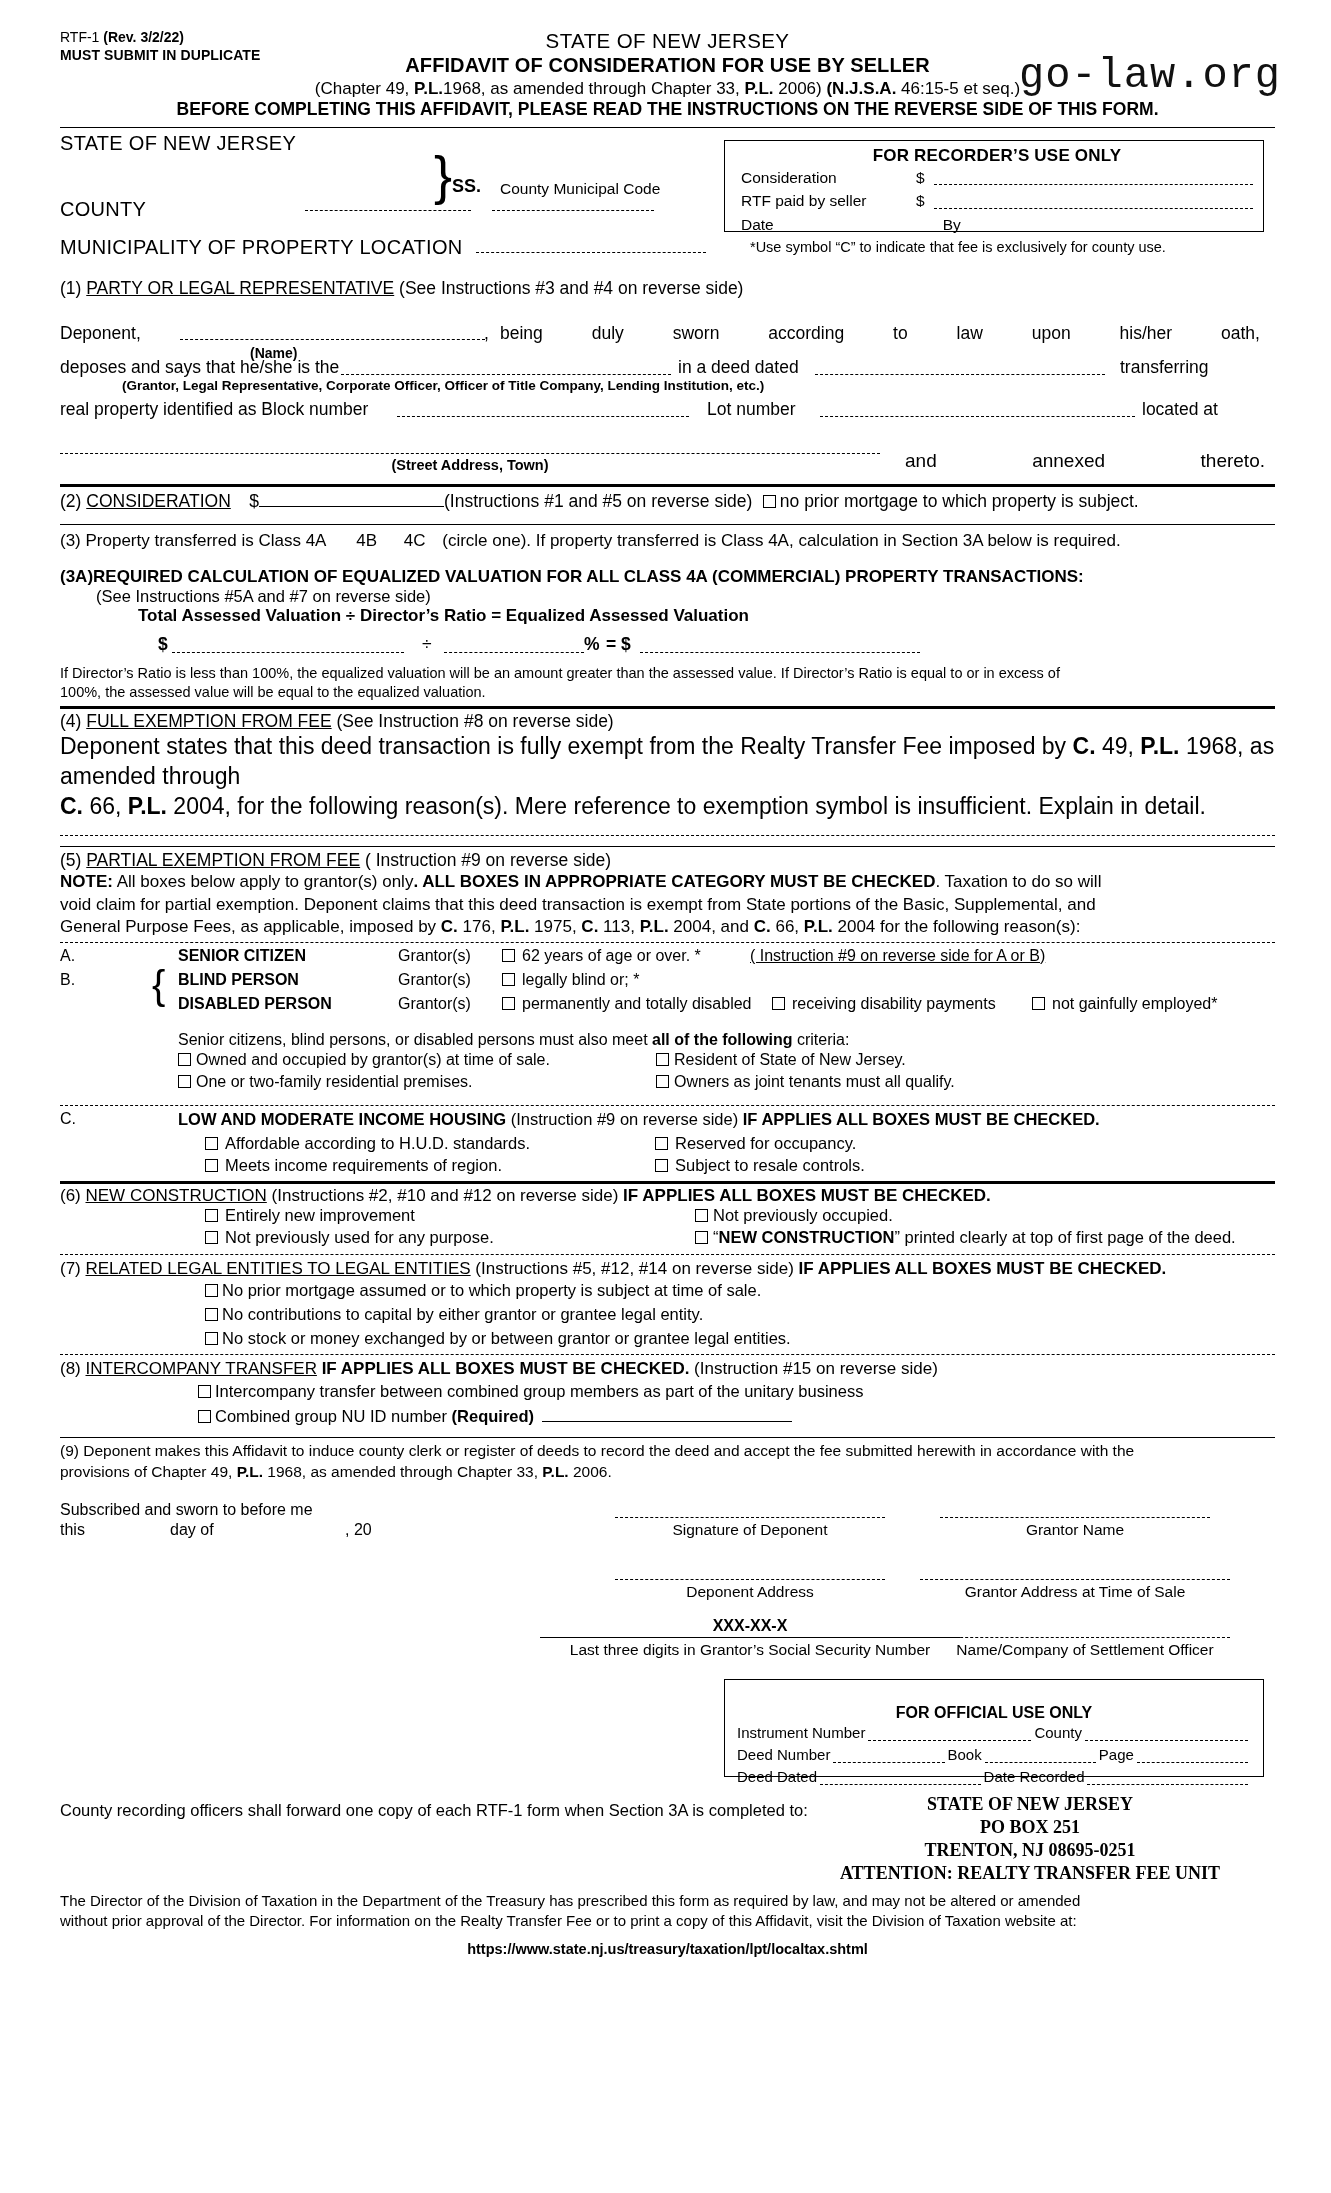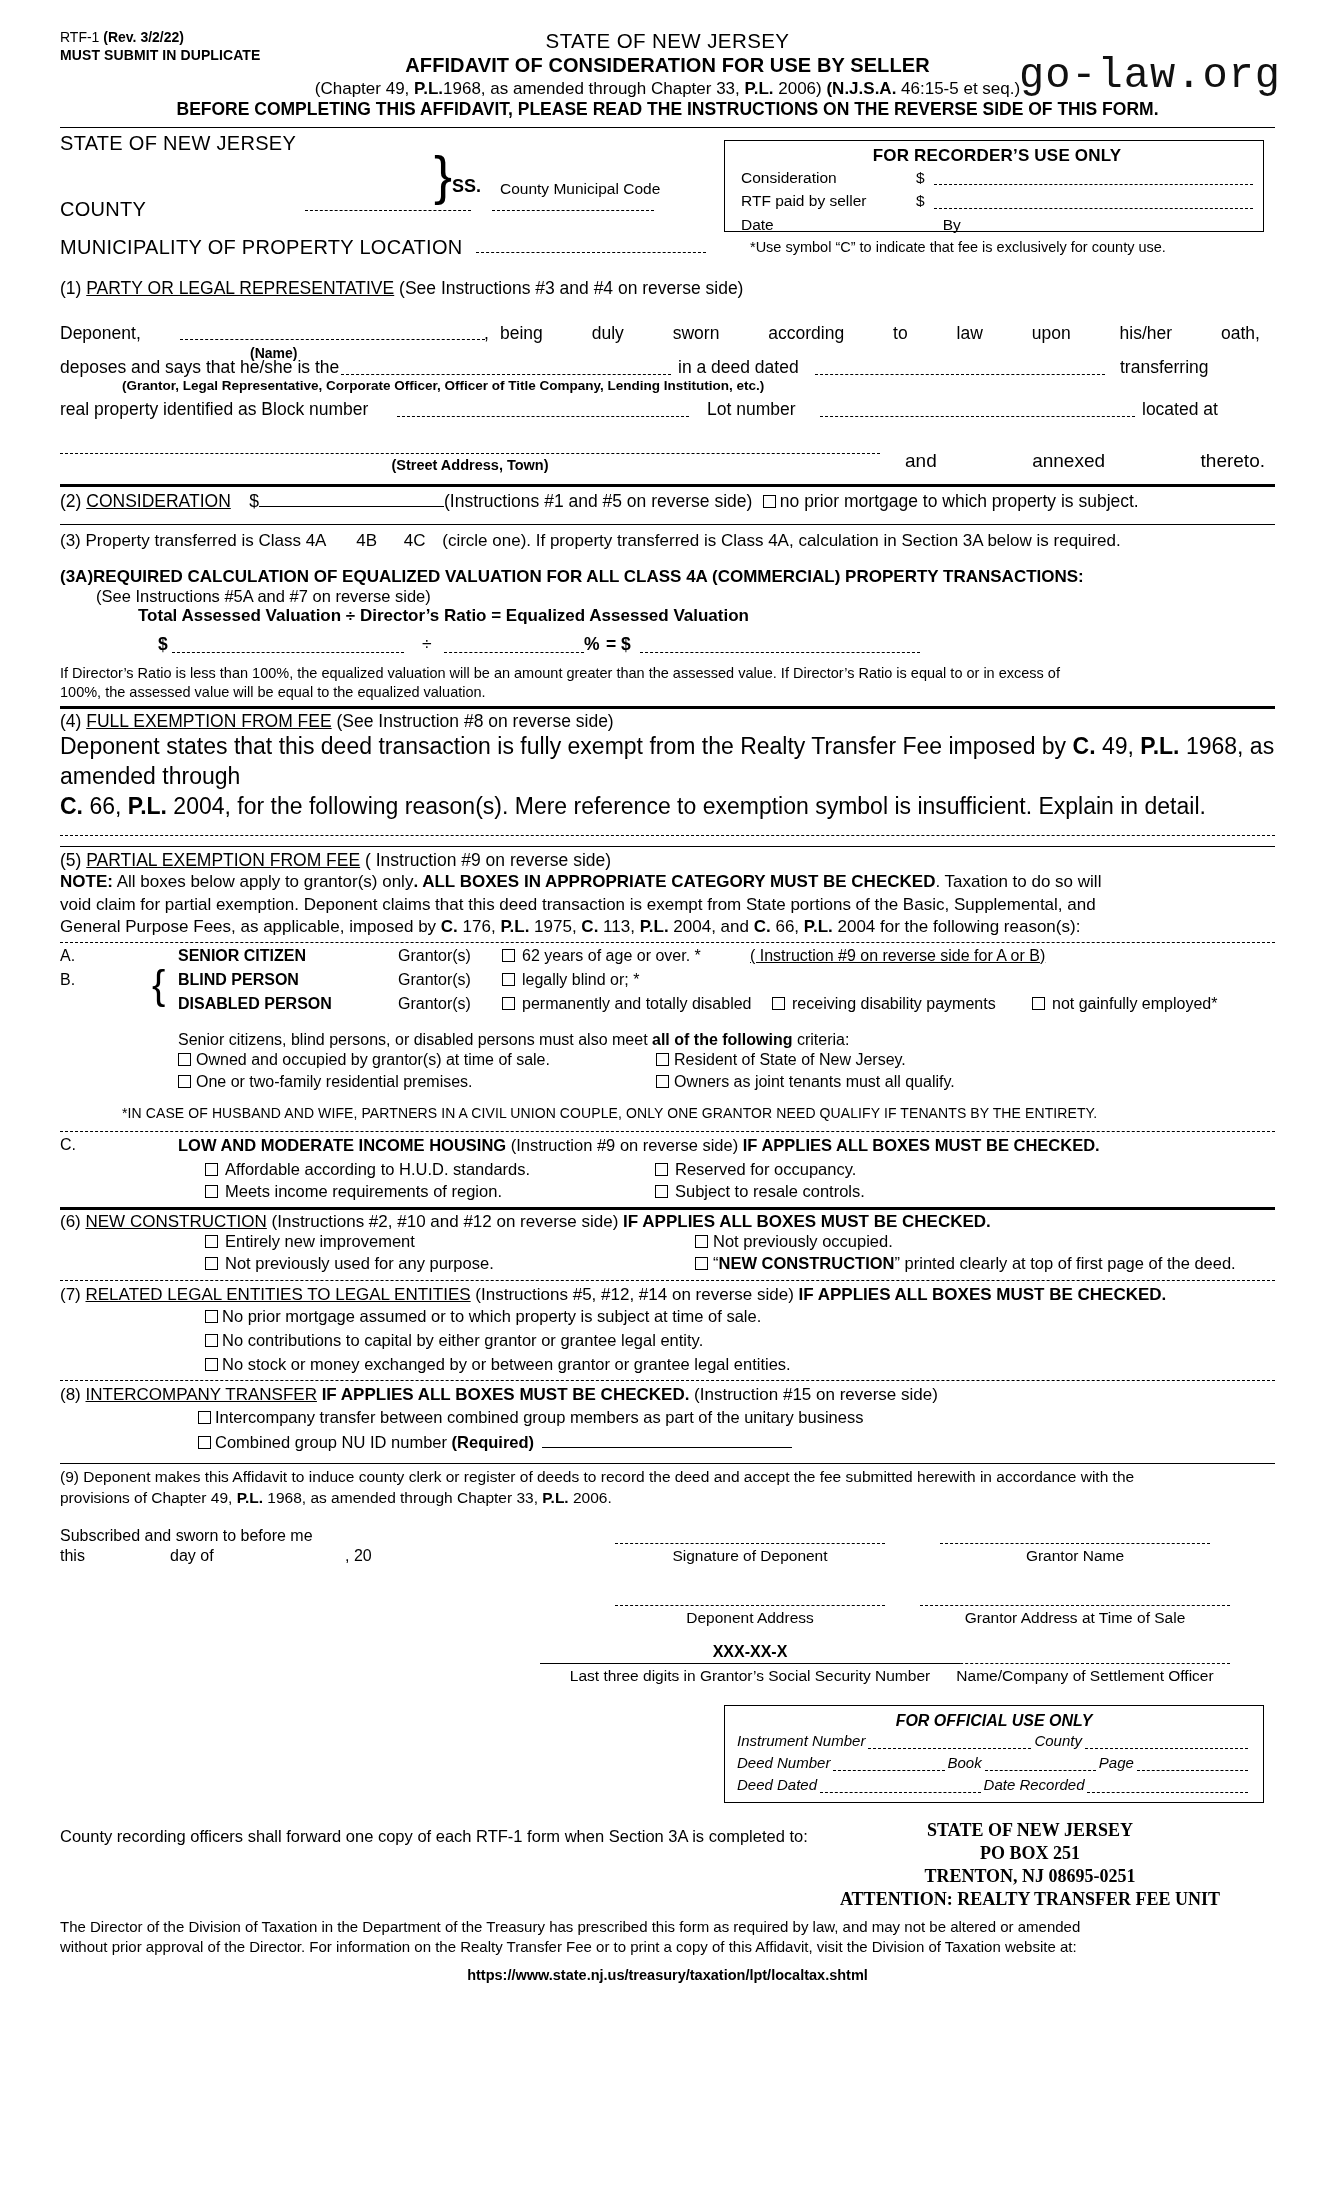--- a/index.html
+++ b/index.html
@@ -63,21 +63,21 @@
   .cb{display:inline-block;width:13px;height:13px;border:1.6px solid #000;
       vertical-align:-1px;margin-right:4px;box-sizing:border-box;}
 
   
   .sig{position:relative;height:180px;margin-top:6px;}
   .sig .sw{position:absolute;font-size:16px;}
   .sigcap{text-align:center;font-size:15.5px;padding-top:2px;}
 
   
   .obox{position:absolute;left:664px;top:0;width:540px;height:98px;border:1.8px solid #000;
-        box-sizing:border-box;padding:6px 12px 0 12px;font-style:italic;}
+        box-sizing:border-box;padding:24px 12px 0 12px;}
   .obox .otitle{text-align:center;font-weight:bold;font-size:16px;}
   .obox .orow{display:flex;font-size:15px;line-height:1.48;align-items:flex-end;}
   .obox .od{border-bottom:1.4px dashed #000;flex:1;margin:0 3px 3px 3px;}
 
   
   .foot{font-size:16.5px;}
   .addr{text-align:center;font-weight:bold;font-size:18px;line-height:1.28;font-family:"Liberation Serif",serif;}
   .discl{font-size:15px;line-height:1.35;text-align:left;}
   .urlc{text-align:center;font-weight:bold;font-size:14.5px;}
 </style>
@@ -288,21 +288,20 @@
       <span style="position:absolute;left:0;top:4px;" class="cb"></span>
       <span style="position:absolute;left:18px;top:2px;font-size:16px;">Owned and occupied by grantor(s) at time of sale.</span>
       <span style="position:absolute;left:478px;top:4px;" class="cb"></span>
       <span style="position:absolute;left:496px;top:2px;font-size:16px;">Resident of State of New Jersey.</span>
       <span style="position:absolute;left:0;top:26px;" class="cb"></span>
       <span style="position:absolute;left:18px;top:24px;font-size:16px;">One or two-family residential premises.</span>
       <span style="position:absolute;left:478px;top:26px;" class="cb"></span>
       <span style="position:absolute;left:496px;top:24px;font-size:16px;">Owners as joint tenants must all qualify.</span>
     </div>
 
-    <div style="font-size:14px;margin-left:62px;margin-top:10px;letter-spacing:.1px;">*IN CASE OF HUSBAND AND WIFE, PARTNERS IN A CIVIL UNION COUPLE, ONLY ONE GRANTOR NEED QUALIFY IF TENANTS BY THE ENTIRETY.</div>
 
     <div class="hr-dash" style="margin-top:10px;"></div>
 
     <div style="position:relative;height:24px;">
       <span style="position:absolute;left:0;top:0;font-size:16px;">C.</span>
       <span style="position:absolute;left:118px;top:0;font-size:16.5px;"><span class="b">LOW AND MODERATE INCOME HOUSING</span><span> (Instruction #9 on reverse side) </span><span class="b">IF APPLIES ALL BOXES MUST BE CHECKED.</span></span>
     </div>
     <div style="position:relative;height:44px;margin-left:145px;">
       <span style="position:absolute;left:0;top:3px;" class="cb"></span>
       <span style="position:absolute;left:20px;top:0;font-size:16.5px;">Affordable according to H.U.D. standards.</span>

